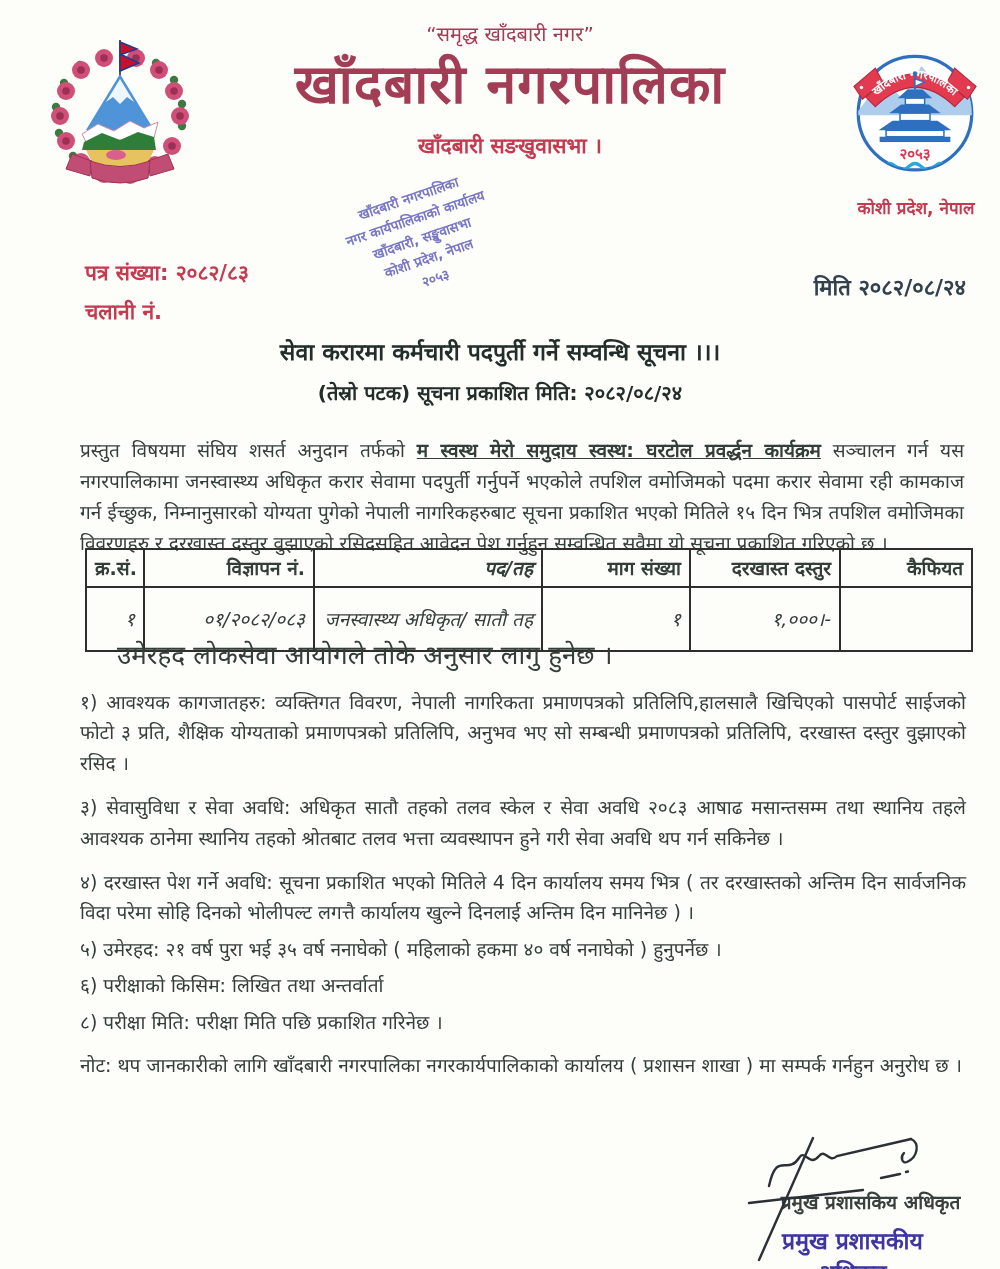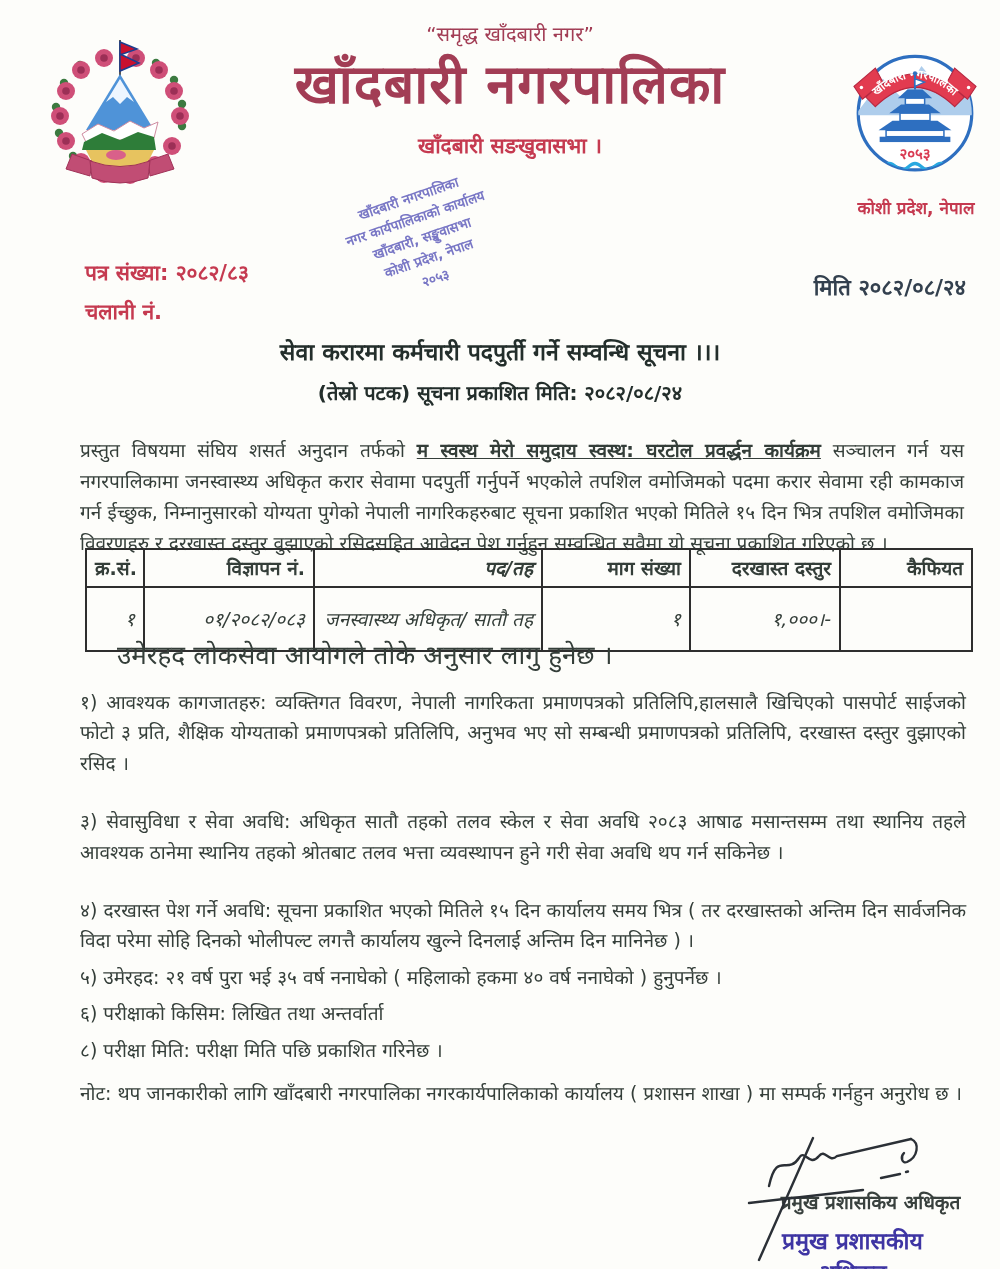--- a/index.html
+++ b/index.html
@@ -42,21 +42,21 @@
     border-collapse:collapse;table-layout:fixed;}
   .recruit-table th,.recruit-table td{
     border:2px solid var(--table-border,#2e2e2e);font-size:19px;padding:5px 8px;vertical-align:middle;}
   .recruit-table th{font-weight:700;text-align:right;}
   .recruit-table th.c,.recruit-table td{text-align:right;font-style:italic;}
   .recruit-table td{height:52px;}
   .table-footnote{position:absolute;left:85px;top:636px;font-size:26px;margin-left:32px;}
   
   .items{position:absolute;left:80px;top:687px;width:886px;}
   .item{font-size:19px;line-height:1.6;text-align:justify;margin:0 0 6px 0;}
-  .item.gap{margin-top:28px;}
+  .item.gap{margin-top:14px;}
   .note-line{margin-top:13px;font-size:19px;line-height:1.6;}
   
   .sig-svg{position:absolute;left:735px;top:1126px;width:228px;height:142px;z-index:3;}
   .sig-title{position:absolute;left:773px;top:1189px;width:195px;text-align:center;
     font-size:19px;font-weight:700;color:#39413e;}
   .sig-stamp{position:absolute;left:745px;top:1224px;width:215px;text-align:center;
     font-size:23px;font-weight:800;color:var(--sig-blue,#3e35a3);}
 </style>
 </head>
 <body>
@@ -211,21 +211,21 @@
       <td></td>
     </tr>
   </tbody>
     </table>
 
   <div class="table-footnote">उमेरहद लोकसेवा आयोगले तोके अनुसार लागु हुनेछ ।</div>
 
   <div class="items">
     <p class="item"><span>१)</span> <span>आवश्यक कागजातहरु: व्यक्तिगत विवरण, नेपाली नागरिकता प्रमाणपत्रको प्रतिलिपि,हालसालै खिचिएको पासपोर्ट साईजको फोटो ३ प्रति, शैक्षिक योग्यताको प्रमाणपत्रको प्रतिलिपि, अनुभव भए सो सम्बन्धी प्रमाणपत्रको प्रतिलिपि, दरखास्त दस्तुर वुझाएको रसिद ।</span></p>
     <p class="item gap"><span>३)</span> <span>सेवासुविधा र सेवा अवधि: अधिकृत सातौ तहको तलव स्केल र सेवा अवधि २०८३ आषाढ मसान्तसम्म तथा स्थानिय तहले आवश्यक ठानेमा स्थानिय तहको श्रोतबाट तलव भत्ता व्यवस्थापन हुने गरी सेवा अवधि थप गर्न सकिनेछ ।</span></p>
-    <p class="item gap"><span>४)</span> <span>दरखास्त पेश गर्ने अवधि: सूचना प्रकाशित भएको मितिले १५ दिन कार्यालय समय भित्र ( तर दरखास्तको अन्तिम दिन सार्वजनिक विदा परेमा सोहि दिनको भोलीपल्ट लगत्तै कार्यालय खुल्ने दिनलाई अन्तिम दिन मानिनेछ ) ।</span></p>
+    <p class="item gap"><span>४)</span> <span>दरखास्त पेश गर्ने अवधि: सूचना प्रकाशित भएको मितिले 4 दिन कार्यालय समय भित्र ( तर दरखास्तको अन्तिम दिन सार्वजनिक विदा परेमा सोहि दिनको भोलीपल्ट लगत्तै कार्यालय खुल्ने दिनलाई अन्तिम दिन मानिनेछ ) ।</span></p>
     <p class="item"><span>५)</span> <span>उमेरहद: २१ वर्ष पुरा भई ३५ वर्ष ननाघेको ( महिलाको हकमा ४० वर्ष ननाघेको ) हुनुपर्नेछ ।</span></p>
     <p class="item"><span>६)</span> <span>परीक्षाको किसिम: लिखित तथा अन्तर्वार्ता</span></p>
     <p class="item"><span>८)</span> <span>परीक्षा मिति: परीक्षा मिति पछि प्रकाशित गरिनेछ ।</span></p>
     <p class="note-line">नोट: थप जानकारीको लागि खाँदबारी नगरपालिका नगरकार्यपालिकाको कार्यालय ( प्रशासन शाखा ) मा सम्पर्क गर्नहुन अनुरोध छ ।</p>
   </div>
 
   <svg class="sig-svg" viewBox="0 0 228 142">
     <g stroke="#2b3036" stroke-width="2.4" fill="none" stroke-linecap="round">
       <path d="M34,60 C42,24 52,50 64,32 C70,22 74,42 84,30 C90,22 94,38 102,30 L176,13"></path>
       <path d="M176,13 C185,17 183,31 172,36 C167,38 165,31 169,27"></path>

